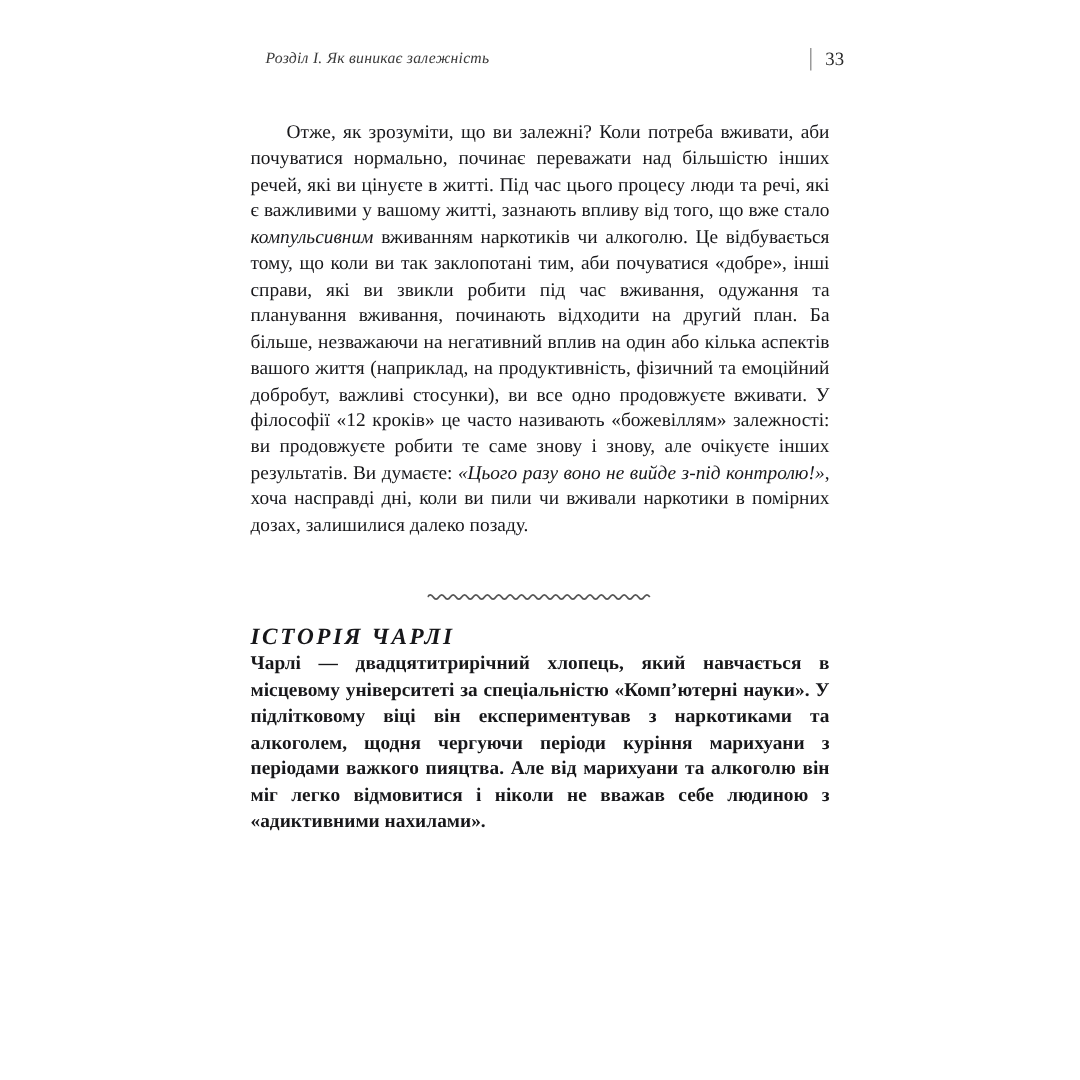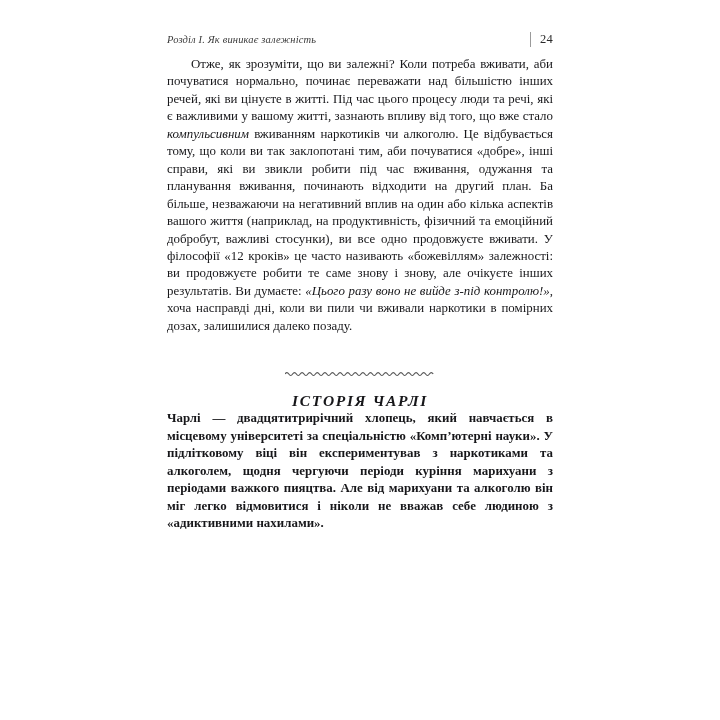--- a/index.html
+++ b/index.html
@@ -19,21 +19,21 @@
     position: relative;
     width: 720px;
     height: 720px;
     box-sizing: border-box;
   }
 
   
   .running-head {
     position: absolute;
     top: 30px;
-    left: 167px;
+    left: 177px;
     width: 386px;
     height: 18px;
     display: flex;
     align-items: center;
     justify-content: space-between;
   }
   .running-head-title {
     font-style: italic;
     font-size: 10.5px;
     letter-spacing: 0.15px;
@@ -53,21 +53,21 @@
   }
   .folio {
     font-size: 12.5px;
     color: #2a2a2a;
     letter-spacing: 0.2px;
   }
 
   
   .column {
     position: absolute;
-    top: 56px;
+    top: 80px;
     left: 167px;
     width: 386px;
   }
 
   p.body-text {
     margin: 0;
     text-align: justify;
     text-justify: inter-word;
     font-size: 12.9px;
     line-height: 17.45px;
@@ -88,42 +88,41 @@
 
   
   .ornament {
     margin: 33px auto 0 auto;
     width: 150px;
     height: 12px;
     display: block;
   }
   .section-heading {
     margin: 12px 0 0 0;
-    text-align: center;
     font-style: italic;
     font-size: 15.5px;
     letter-spacing: 1.7px;
     color: #17171a;
     text-transform: none;
   }
 
   .after-heading {
     margin-top: 23px;
   }
 </style>
 </head>
 <body>
 
 <div class="page">
 
   <div class="running-head">
     <span class="running-head-title">Розділ I. Як виникає залежність</span>
     <span class="folio-group">
       <span class="folio-rule"></span>
-      <span class="folio">24</span>
+      <span class="folio">33</span>
     </span>
   </div>
 
   <div class="column">
 
     <p class="body-text indent"><span>Отже, як зрозуміти, що ви залежні? Коли потреба вживати, аби почуватися нормально, починає переважати над більшістю інших речей, які ви цінуєте в житті. Під час цього процесу люди та речі, які є важливими у вашому житті, зазнають впливу від того, що вже стало </span><span class="ital">компульсивним</span><span> вживанням наркотиків чи алкоголю. Це відбувається тому, що коли ви так заклопотані тим, аби почуватися «добре», інші справи, які ви звикли робити під час вживання, одужання та планування вживання, починають відходити на другий план. Ба більше, незважаючи на негативний вплив на один або кілька аспектів вашого життя (наприклад, на продуктивність, фізичний та емоційний добробут, важливі стосунки), ви все одно продовжуєте вживати. У філософії «12 кроків» це часто називають «божевіллям» залежності: ви продовжуєте робити те саме знову і знову, але очікуєте інших результатів. Ви думаєте: </span><span class="ital">«Цього разу воно не вийде з-під контролю!»</span><span>, хоча насправді дні, коли ви пили чи вживали наркотики в помірних дозах, залишилися далеко позаду.</span></p>
 
 
     <svg class="ornament" viewBox="0 0 150 12" preserveAspectRatio="none">
       <path d="M0,6 Q1.9,3.1 3.8,6 T7.6,6 T11.4,6 T15.2,6 T19,6 T22.8,6 T26.6,6 T30.4,6 T34.2,6 T38,6 T41.8,6 T45.6,6 T49.4,6 T53.2,6 T57,6 T60.8,6 T64.6,6 T68.4,6 T72.2,6 T76,6 T79.8,6 T83.6,6 T87.4,6 T91.2,6 T95,6 T98.8,6 T102.6,6 T106.4,6 T110.2,6 T114,6 T117.8,6 T121.6,6 T125.4,6 T129.2,6 T133,6 T136.8,6 T140.6,6 T144.4,6 T148.2,6" fill="none" stroke="#555555" stroke-width="1.15"></path>

